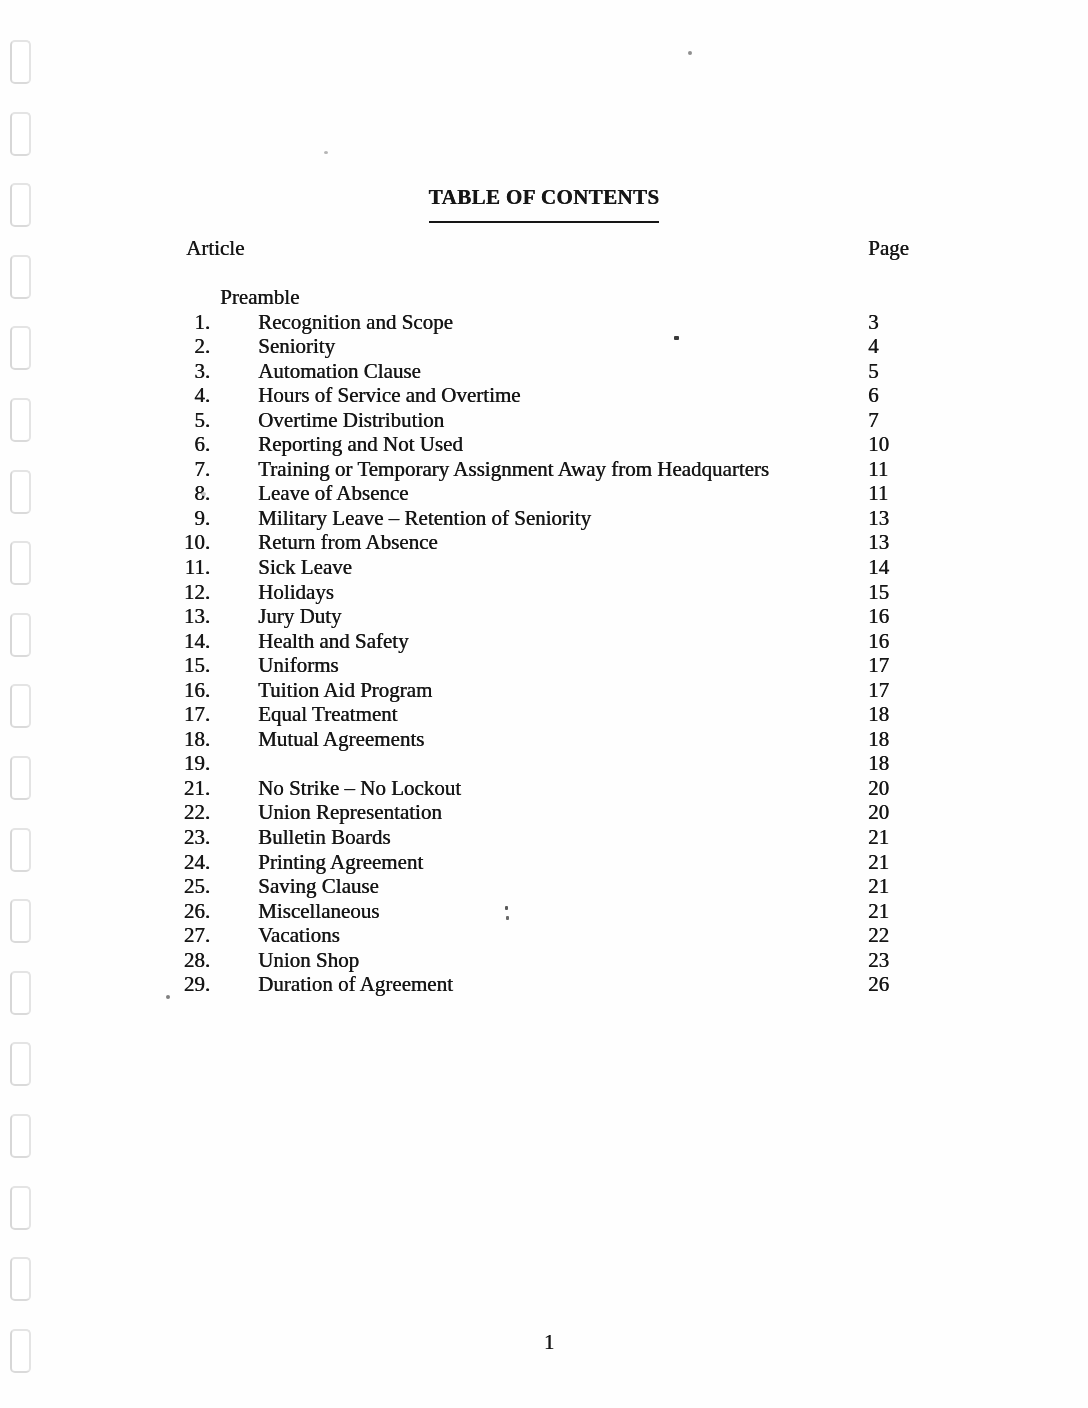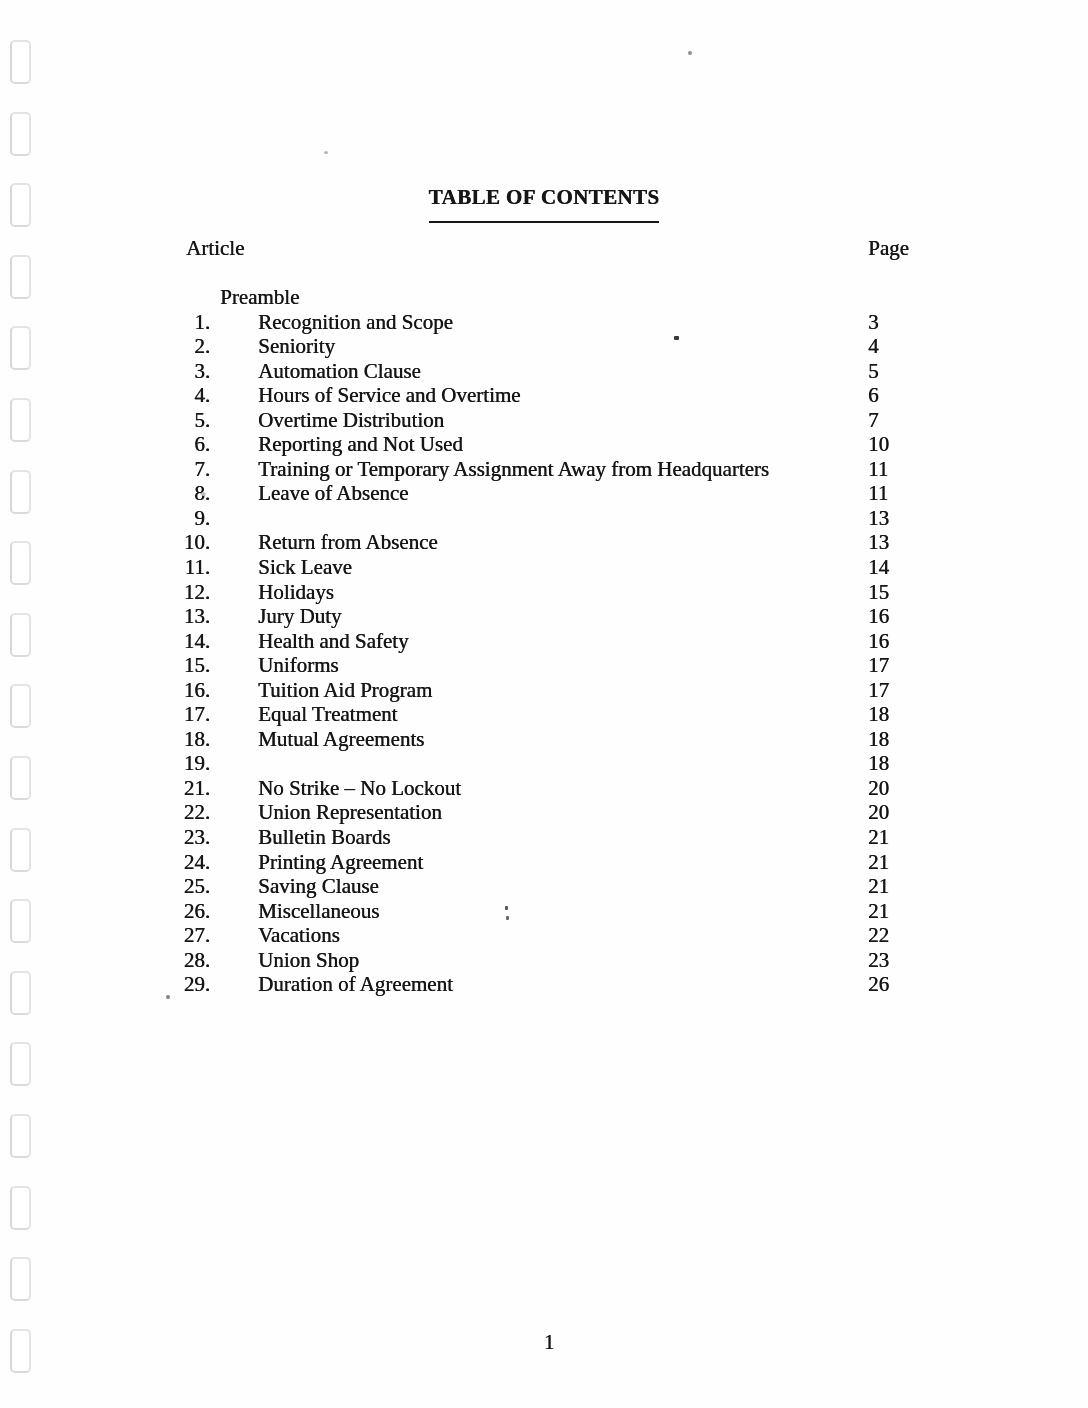--- a/index.html
+++ b/index.html
@@ -195,20 +195,21 @@
     </div>
 
     <div class="row ink">
       <span class="num">8.</span>
       <span class="entry-title">Leave of Absence</span>
       <span class="pg">11</span>
     </div>
 
     <div class="row ink">
       <span class="num">9.</span>
+      <span class="entry-title">Military Leave – Retention of Seniority</span>
       <span class="pg">13</span>
     </div>
 
     <div class="row ink">
       <span class="num">10.</span>
       <span class="entry-title">Return from Absence</span>
       <span class="pg">13</span>
     </div>
 
     <div class="row ink">

